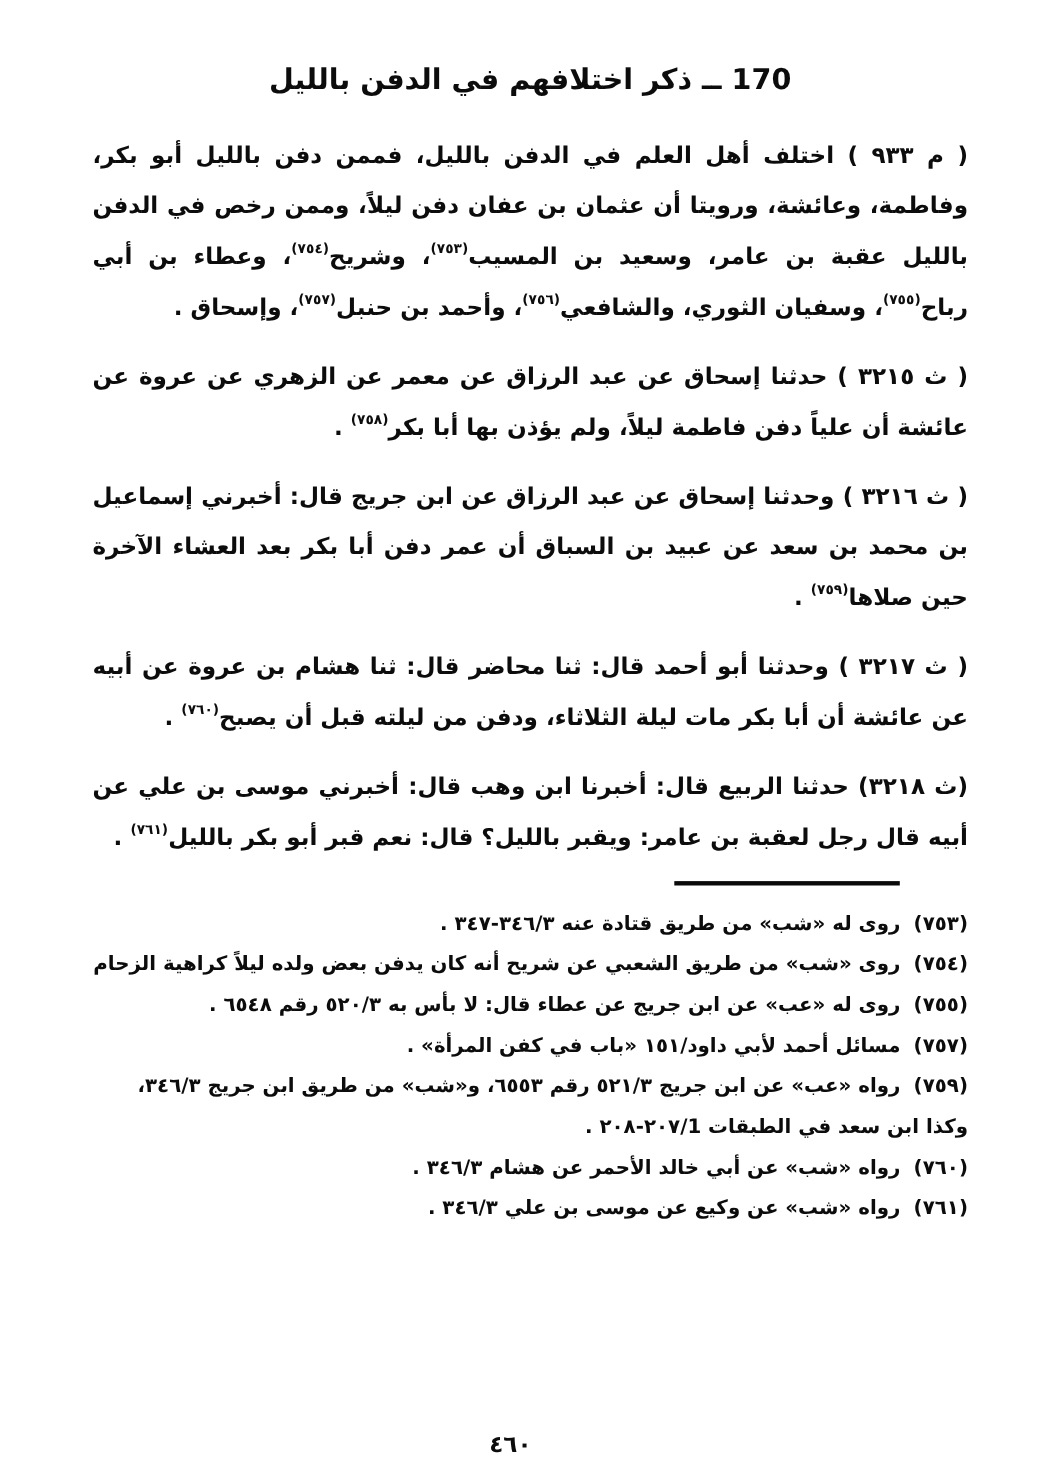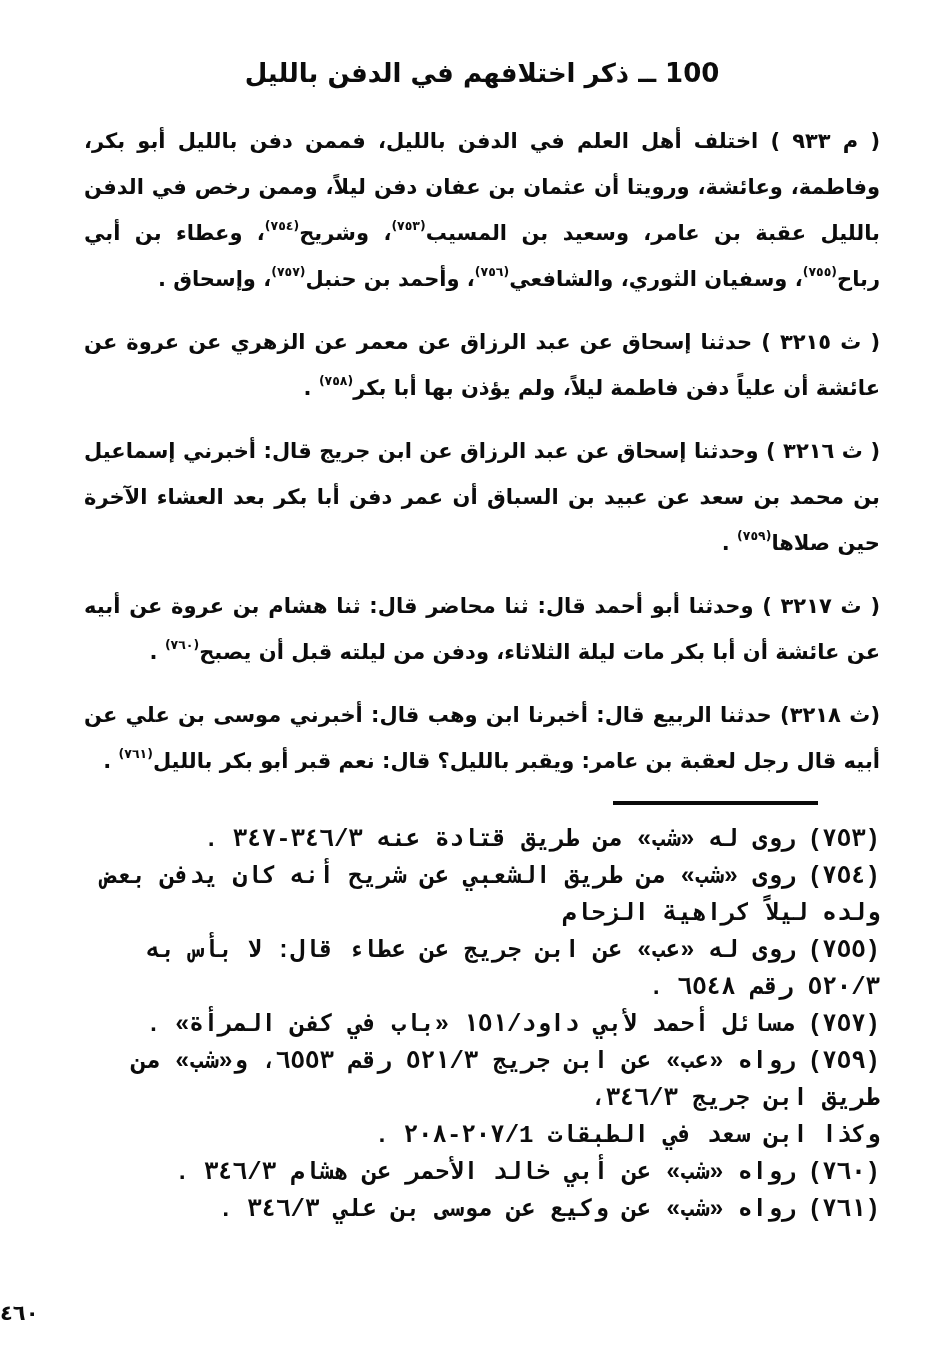--- a/index.html
+++ b/index.html
@@ -47,52 +47,51 @@
   }
   .fn-sep {
     width: 205px;
     height: 4px;
     background: #0a0a0a;
     margin: 14px 62px 16px auto;
   }
   .footnotes { }
   .fn-entry { }
   .fn-line {
-    font-size: 24px;
+    font-size: 18px;
     font-weight: bold;
     line-height: 37px;
     text-align: right;
     white-space: normal;
-    font-family: Liberation Mono, monospace;
   }
   .fn-num {
     display: inline-block;
     margin-left: 12px;
   }
   
   .fn-entry:nth-child(2) .fn-cont { padding-right: 58px; }
   .fn-entry:nth-child(6) .fn-cont { padding-right: 262px; }
   .fn-entry:nth-child(7) .fn-cont { padding-right: 235px; }
   .fn-entry:nth-child(8) .fn-first { padding-right: 110px; }
   .fn-entry:nth-child(9) .fn-first { padding-right: 110px; }
   .page-num {
     position: absolute;
     left: 0;
     right: 20px;
     bottom: 24px;
-    text-align: left;
+    text-align: center;
     font-size: 21px;
     font-weight: bold;
   }
 </style>
 </head>
 <body>
 
 <div class="page">
-  <h1 class="title">100 ــ ذكر اختلافهم في الدفن بالليل</h1>
+  <h1 class="title">170 ــ ذكر اختلافهم في الدفن بالليل</h1>
 
   <section class="body-text" id="body-text">
       <p class="para">( م ٩٣٣ ) اختلف أهل العلم في الدفن بالليل، فممن دفن بالليل أبو بكر، وفاطمة، وعائشة، ورويتا أن عثمان بن عفان دفن ليلاً، وممن رخص في الدفن بالليل عقبة بن عامر، وسعيد بن المسيب<sup>(٧٥٣)</sup>، وشريح<sup>(٧٥٤)</sup>، وعطاء بن أبي رباح<sup>(٧٥٥)</sup>، وسفيان الثوري، والشافعي<sup>(٧٥٦)</sup>، وأحمد بن حنبل<sup>(٧٥٧)</sup>، وإسحاق .</p>
       <p class="para">( ث ٣٢١٥ ) حدثنا إسحاق عن عبد الرزاق عن معمر عن الزهري عن عروة عن عائشة أن علياً دفن فاطمة ليلاً، ولم يؤذن بها أبا بكر<sup>(٧٥٨)</sup> .</p>
       <p class="para">( ث ٣٢١٦ ) وحدثنا إسحاق عن عبد الرزاق عن ابن جريج قال: أخبرني إسماعيل بن محمد بن سعد عن عبيد بن السباق أن عمر دفن أبا بكر بعد العشاء الآخرة حين صلاها<sup>(٧٥٩)</sup> .</p>
       <p class="para">( ث ٣٢١٧ ) وحدثنا أبو أحمد قال: ثنا محاضر قال: ثنا هشام بن عروة عن أبيه عن عائشة أن أبا بكر مات ليلة الثلاثاء، ودفن من ليلته قبل أن يصبح<sup>(٧٦٠)</sup> .</p>
       <p class="para">(ث ٣٢١٨) حدثنا الربيع قال: أخبرنا ابن وهب قال: أخبرني موسى بن علي عن أبيه قال رجل لعقبة بن عامر: ويقبر بالليل؟ قال: نعم قبر أبو بكر بالليل<sup>(٧٦١)</sup> .</p>
     </section>
 
   <div class="fn-sep"></div>

